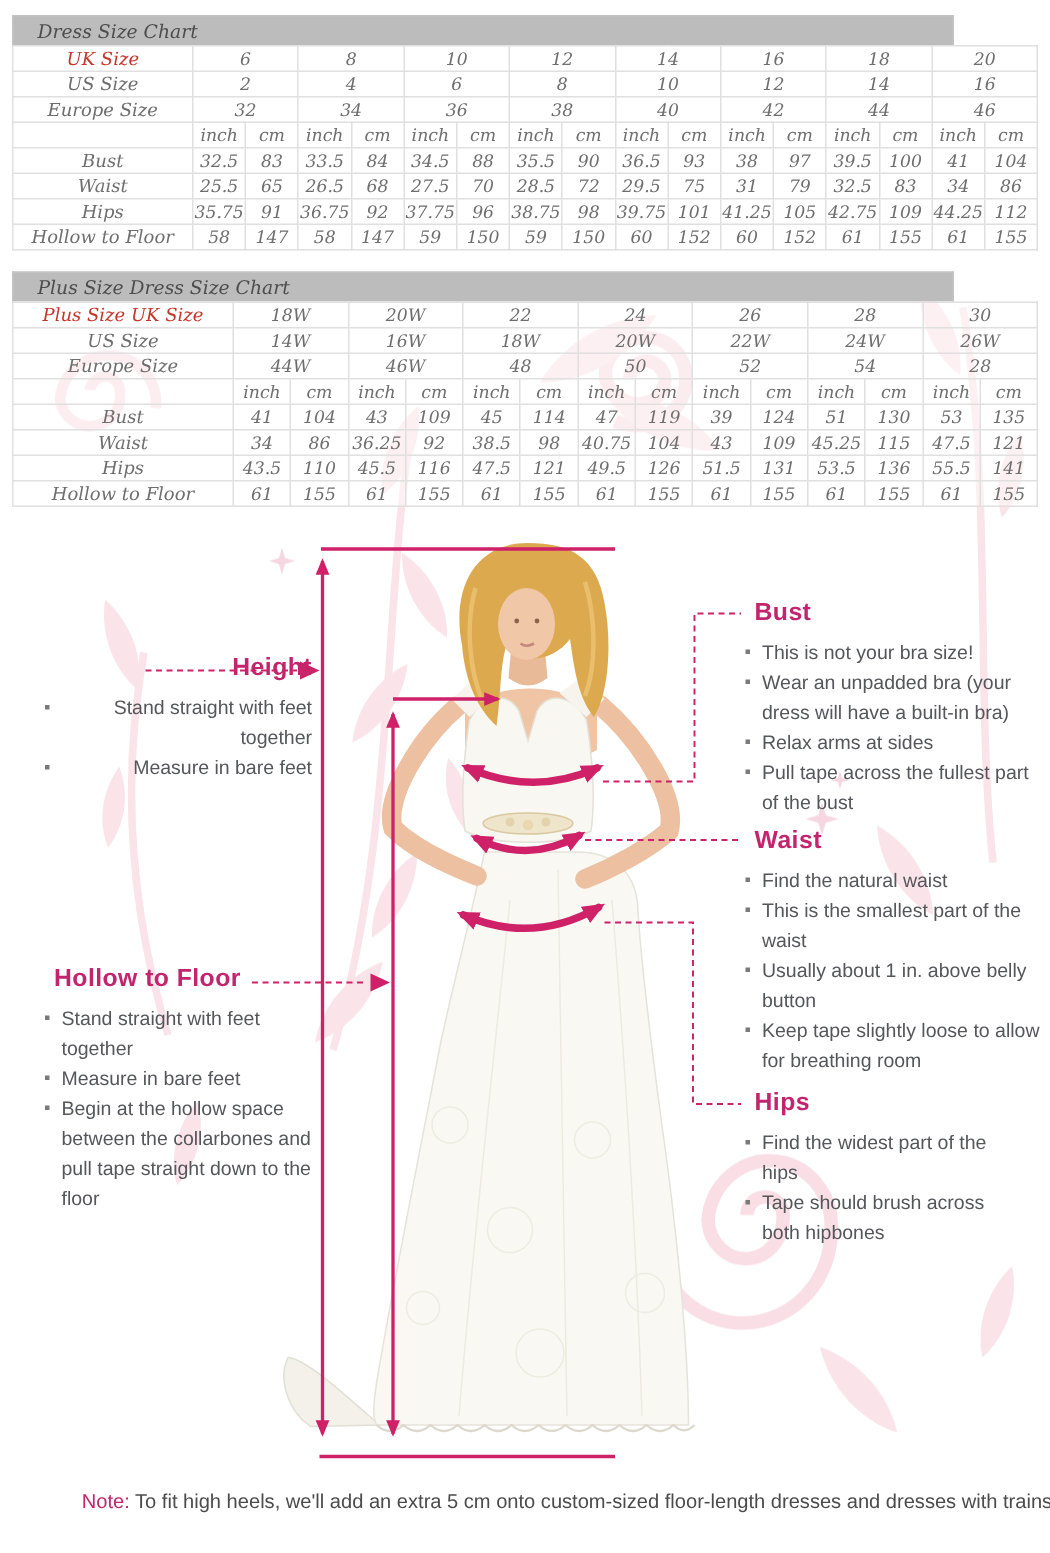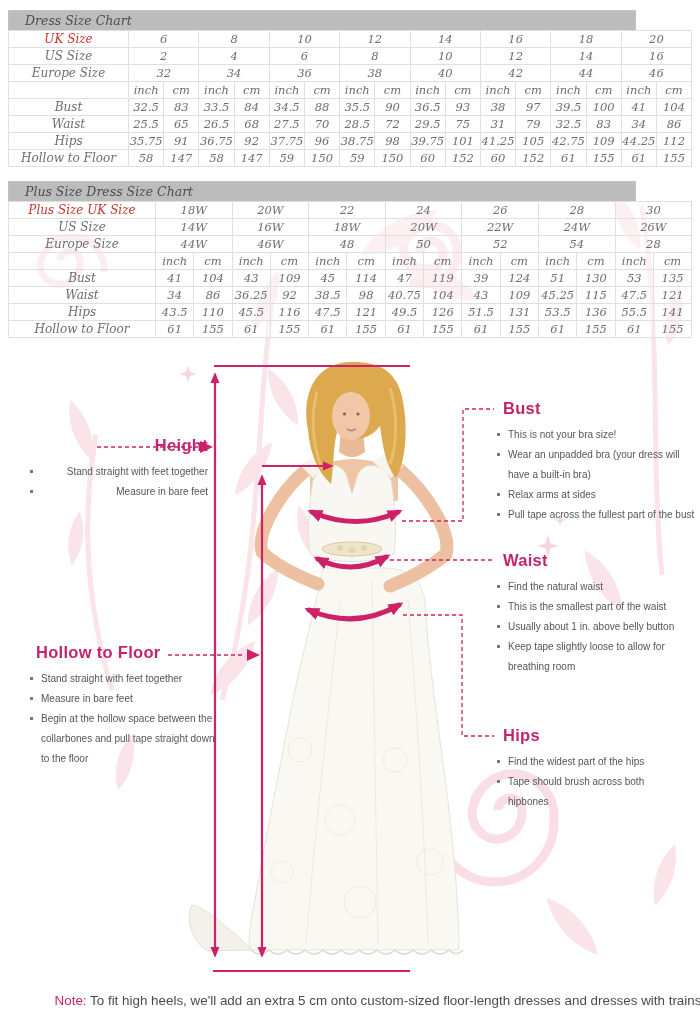--- a/index.html
+++ b/index.html
@@ -23,21 +23,21 @@
     background:rgba(255,255,255,0.92);}
   table.sizes.plus{background:rgba(255,255,255,0.45);}
   .sizes td{border:1px solid #e0e0e0;height:16px;text-align:center;font-size:11.5px;
     padding:0;overflow:hidden;white-space:nowrap;}
   .sizes .lbl{font-size:12px;text-align:center;}
   .sizes .red{color:var(--red);}
 
   
   .gsec{position:absolute;z-index:2;}
   .ghead{margin:0 0 0 8px;font-size:16.5px;font-weight:bold;color:var(--accent);letter-spacing:.3px;}
-  .gbul{margin:7px 0 0;padding:0;list-style:none;font-size:10px;color:var(--bodytext);line-height:20px;}
+  .gbul{margin:7px 0 0;padding:0;list-style:none;font-size:13px;color:var(--bodytext);line-height:20px;}
   .gbul li{position:relative;padding-left:13px;}
   .gbul li::before{content:"";position:absolute;left:2px;top:8px;width:3px;height:3px;background:#7a7a7a;}
   .sec-height{left:28px;top:436px;width:180px;text-align:right;}
   .sec-hollow{left:28px;top:643px;width:188px;}
   .sec-bust{left:495px;top:399px;width:200px;}
   .sec-waist{left:495px;top:551px;width:204px;}
   .sec-hips{left:495px;top:726px;width:186px;}
 
   
   .note{position:absolute;left:0;top:993px;width:700px;text-align:center;

